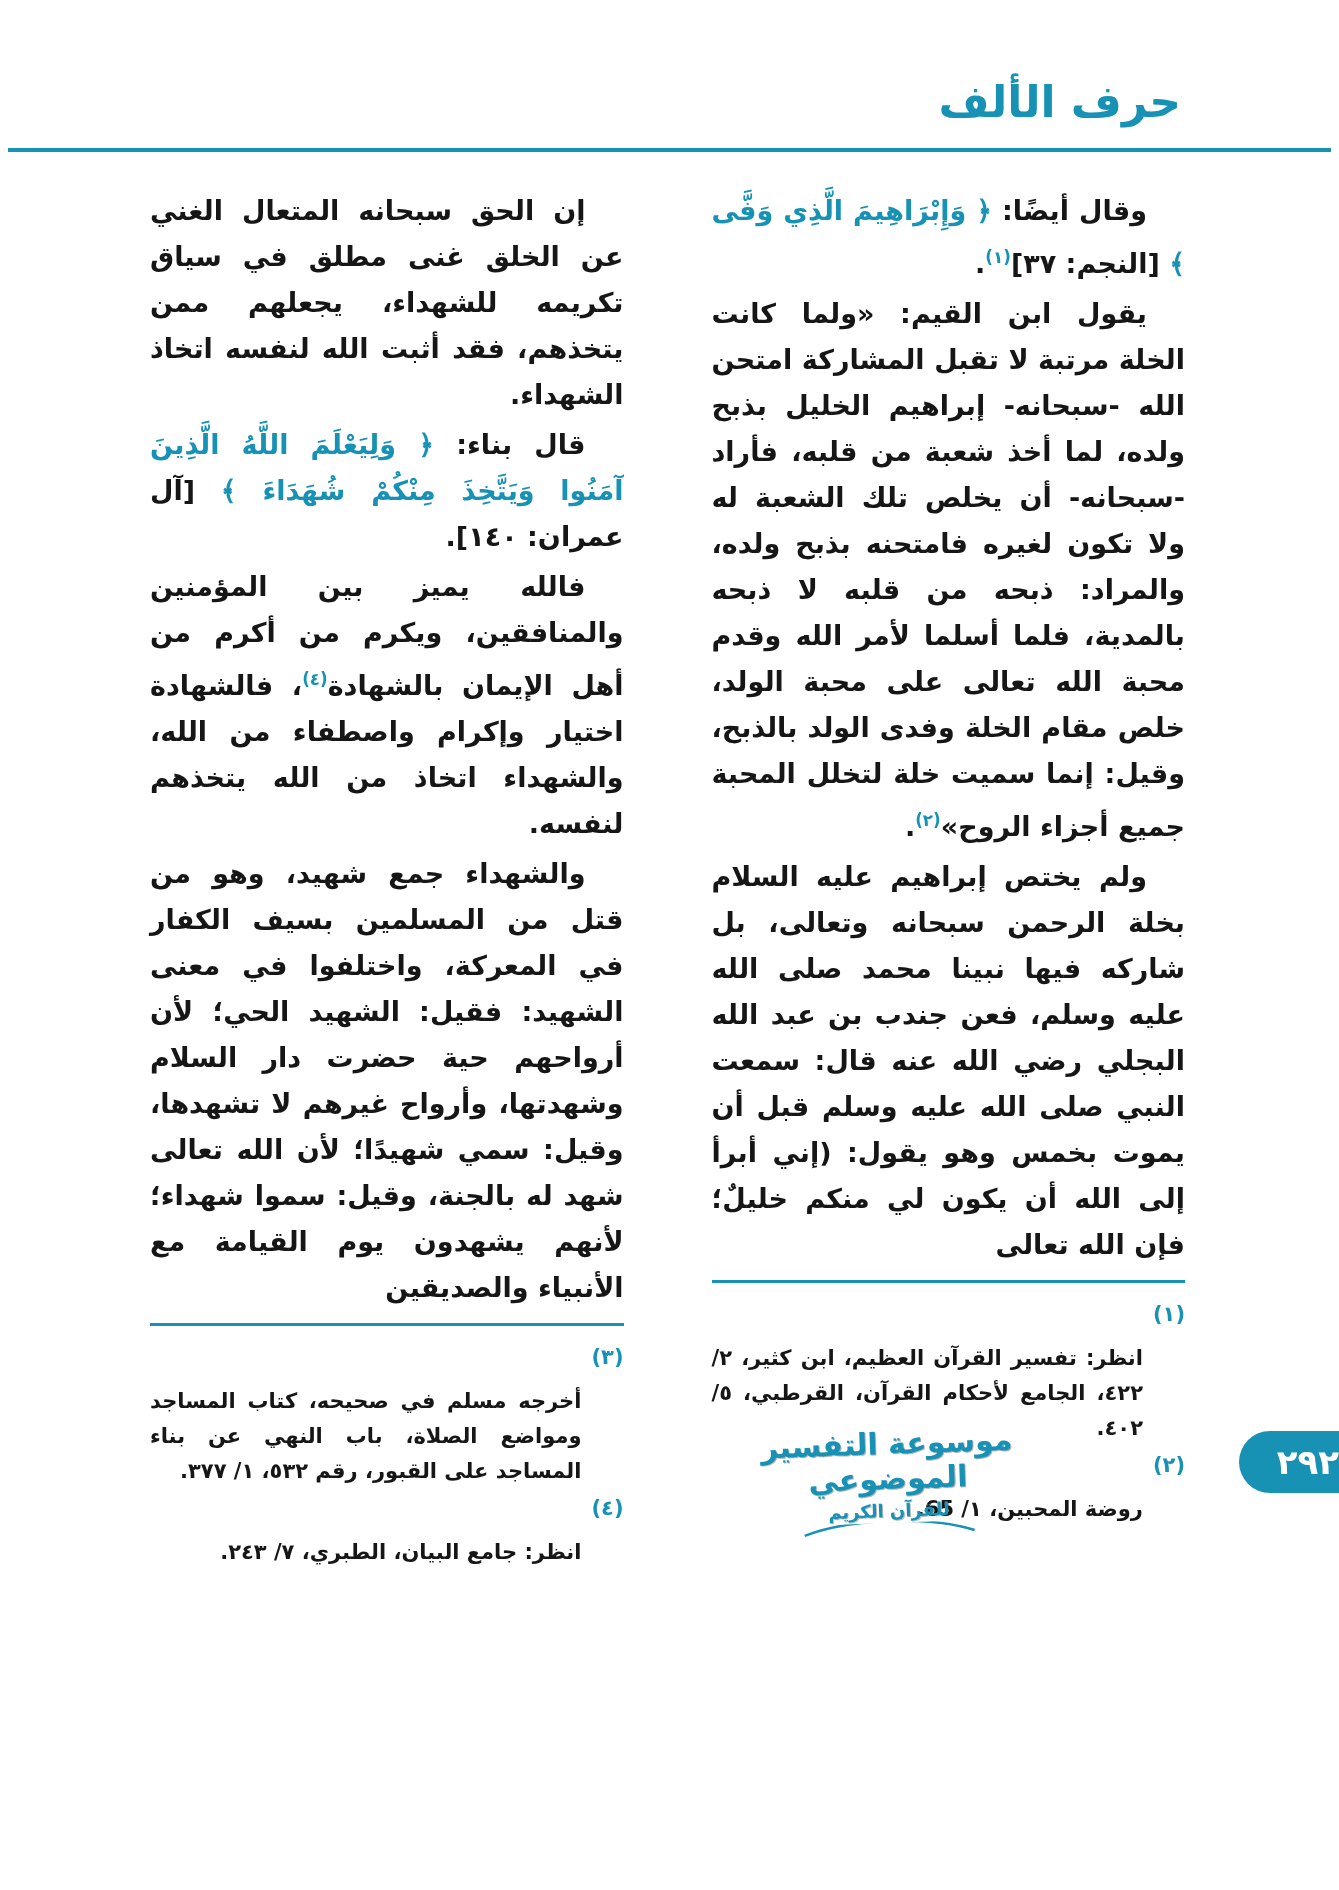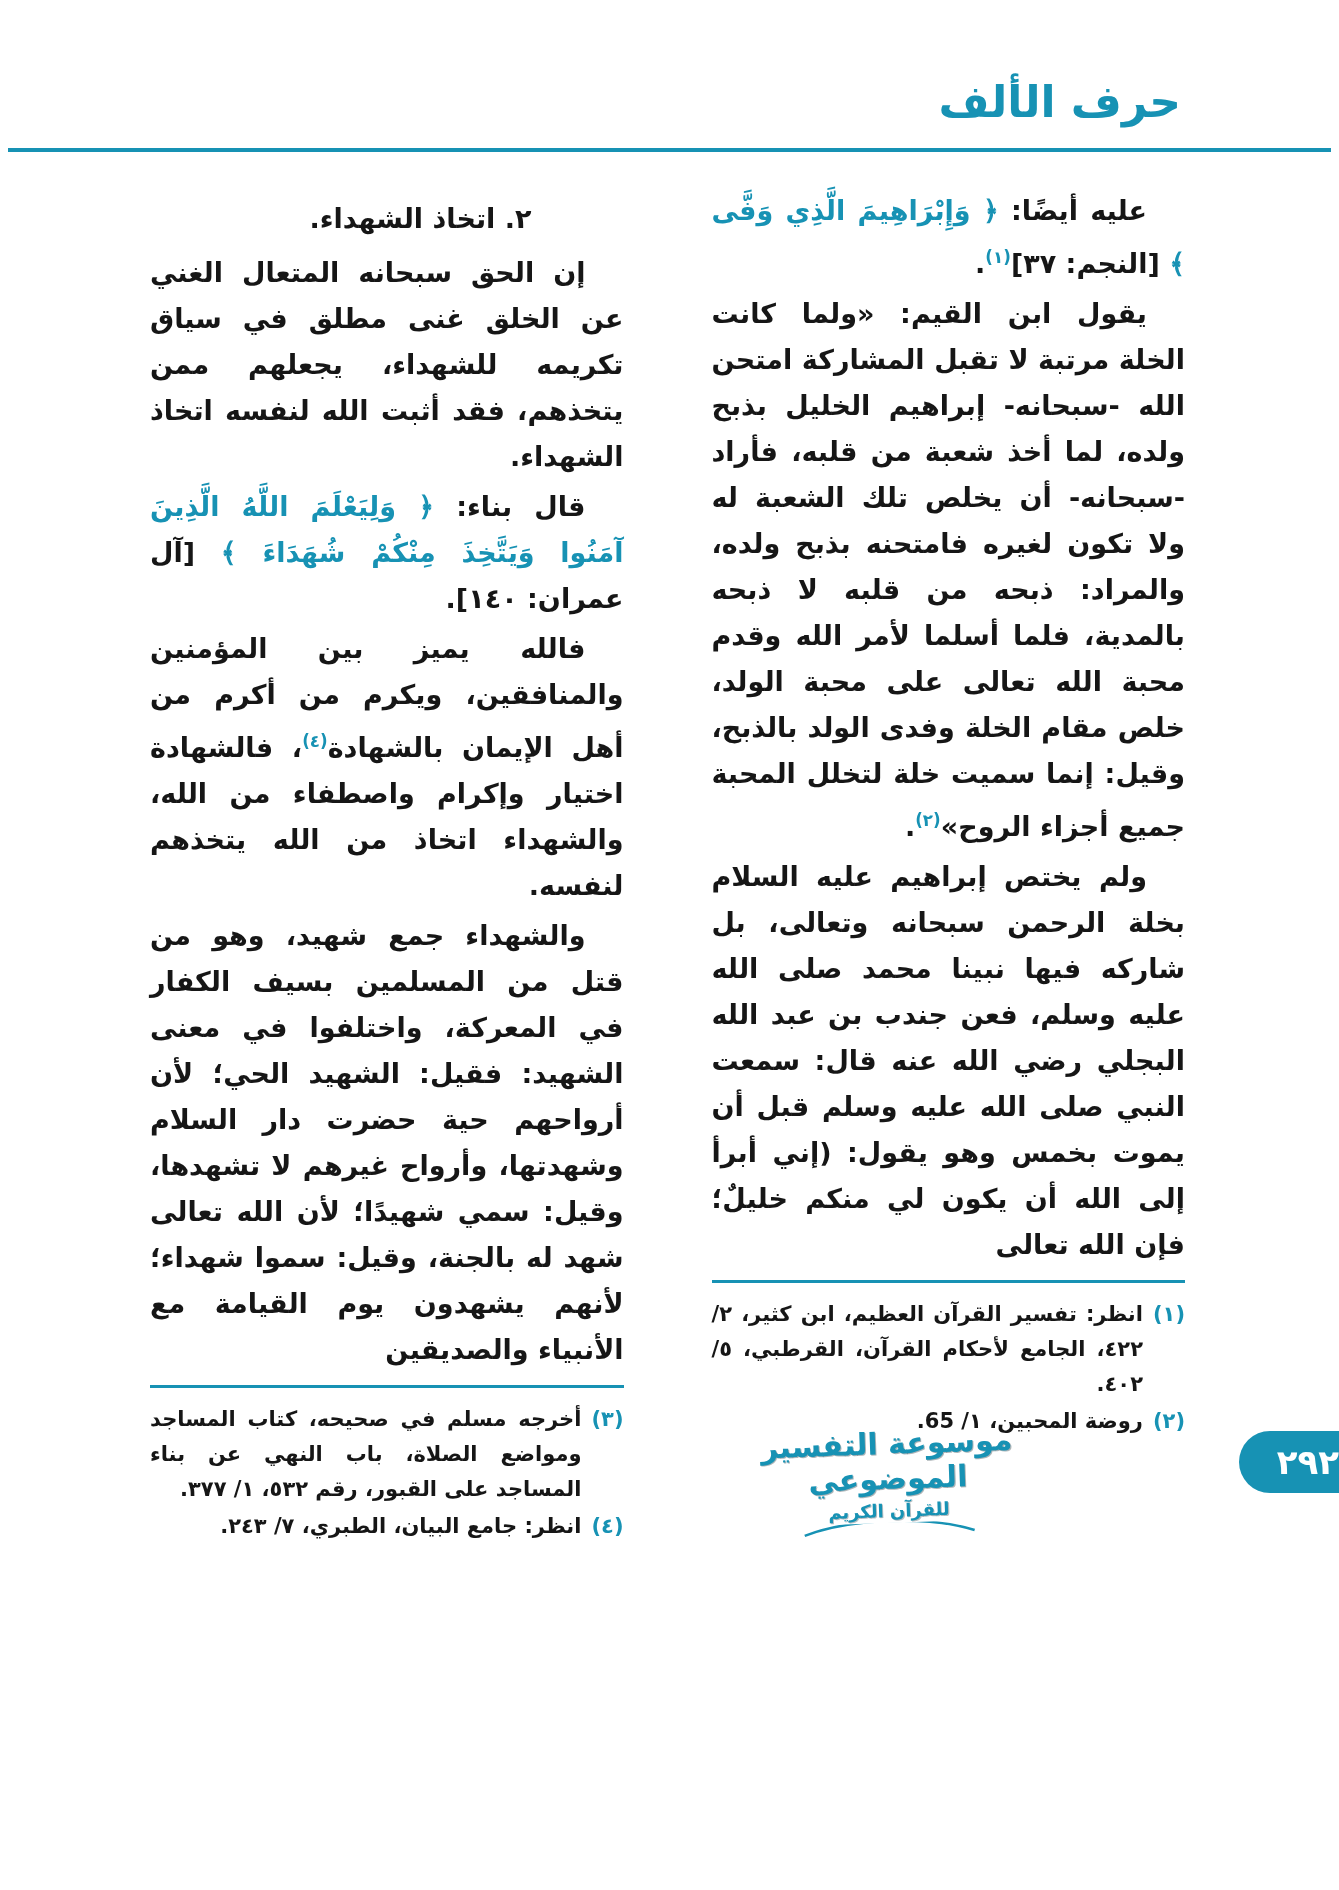--- a/index.html
+++ b/index.html
@@ -50,21 +50,21 @@
   
   .footnotes { margin-top:auto; padding-top:8px; }
   .fn-sep { height:3px; background:var(--accent); margin-bottom:14px; }
   .fn-item {
     display:flex; gap:10px; align-items:flex-start;
     font-size:21px; font-weight:bold; line-height:35px;
     text-align:justify;
     margin-bottom:2px;
   }
   .fn-marker { color:var(--accent); flex:0 0 auto; }
-  .fn-text { flex:1 1 auto; }
+  .fn-text { flex:1 1 auto;margin-top:44px; }
 
   
   .emblem {
     position:absolute; bottom:78px; right:316px; width:270px;
     text-align:center; color:var(--accent);
     transform:rotate(-2deg);
   }
   .emblem-l1 {
     font-size:30px; font-weight:bold;
     text-shadow:1px 1px 0 rgba(20,40,50,.35);
@@ -93,42 +93,41 @@
 <div class="page">
 
   <div class="chapter-title">حرف الألف</div>
   <div class="header-rule"></div>
 
   <main class="columns">
 
     <section class="col">
 
 
-      <p class="para"><span>عليه أيضًا: </span><span class="quran">﴿ وَإِبْرَاهِيمَ الَّذِي وَفَّى ﴾</span><span> [النجم: ٣٧]</span><span class="fn-ref">(١)</span><span>.</span></p>
+      <p class="para"><span>وقال أيضًا: </span><span class="quran">﴿ وَإِبْرَاهِيمَ الَّذِي وَفَّى ﴾</span><span> [النجم: ٣٧]</span><span class="fn-ref">(١)</span><span>.</span></p>
 
       <p class="para"><span>يقول ابن القيم: «ولما كانت الخلة مرتبة لا تقبل المشاركة امتحن الله -سبحانه- إبراهيم الخليل بذبح ولده، لما أخذ شعبة من قلبه، فأراد -سبحانه- أن يخلص تلك الشعبة له ولا تكون لغيره فامتحنه بذبح ولده، والمراد: ذبحه من قلبه لا ذبحه بالمدية، فلما أسلما لأمر الله وقدم محبة الله تعالى على محبة الولد، خلص مقام الخلة وفدى الولد بالذبح، وقيل: إنما سميت خلة لتخلل المحبة جميع أجزاء الروح»</span><span class="fn-ref">(٢)</span><span>.</span></p>
 
       <p class="para"><span>ولم يختص إبراهيم عليه السلام بخلة الرحمن سبحانه وتعالى، بل شاركه فيها نبينا محمد صلى الله عليه وسلم، فعن جندب بن عبد الله البجلي رضي الله عنه قال: سمعت النبي صلى الله عليه وسلم قبل أن يموت بخمس وهو يقول: (إني أبرأ إلى الله أن يكون لي منكم خليلٌ؛ فإن الله تعالى</span></p>
 
       <div class="footnotes">
         <div class="fn-sep"></div>
         <div class="fn-item">
           <span class="fn-marker">(١)</span>
           <span class="fn-text">انظر: تفسير القرآن العظيم، ابن كثير، ٢/ ٤٢٢، الجامع لأحكام القرآن، القرطبي، ٥/ ٤٠٢.</span>
         </div>
         <div class="fn-item">
           <span class="fn-marker">(٢)</span>
           <span class="fn-text">روضة المحبين، ١/ 65.</span>
         </div>
       </div>
     </section>
 
     <section class="col">
 
-      <p class="para subheading">٢. اتخاذ الشهداء.</p>
 
       <p class="para"><span>إن الحق سبحانه المتعال الغني عن الخلق غنى مطلق في سياق تكريمه للشهداء، يجعلهم ممن يتخذهم، فقد أثبت الله لنفسه اتخاذ الشهداء.</span></p>
 
       <p class="para"><span>قال بناء: </span><span class="quran">﴿ وَلِيَعْلَمَ اللَّهُ الَّذِينَ آمَنُوا وَيَتَّخِذَ مِنْكُمْ شُهَدَاءَ ﴾</span><span> [آل عمران: ١٤٠].</span></p>
 
       <p class="para"><span>فالله يميز بين المؤمنين والمنافقين، ويكرم من أكرم من أهل الإيمان بالشهادة</span><span class="fn-ref">(٤)</span><span>، فالشهادة اختيار وإكرام واصطفاء من الله، والشهداء اتخاذ من الله يتخذهم لنفسه.</span></p>
 
       <p class="para"><span>والشهداء جمع شهيد، وهو من قتل من المسلمين بسيف الكفار في المعركة، واختلفوا في معنى الشهيد: فقيل: الشهيد الحي؛ لأن أرواحهم حية حضرت دار السلام وشهدتها، وأرواح غيرهم لا تشهدها، وقيل: سمي شهيدًا؛ لأن الله تعالى شهد له بالجنة، وقيل: سموا شهداء؛ لأنهم يشهدون يوم القيامة مع الأنبياء والصديقين</span></p>
 
       <div class="footnotes">

